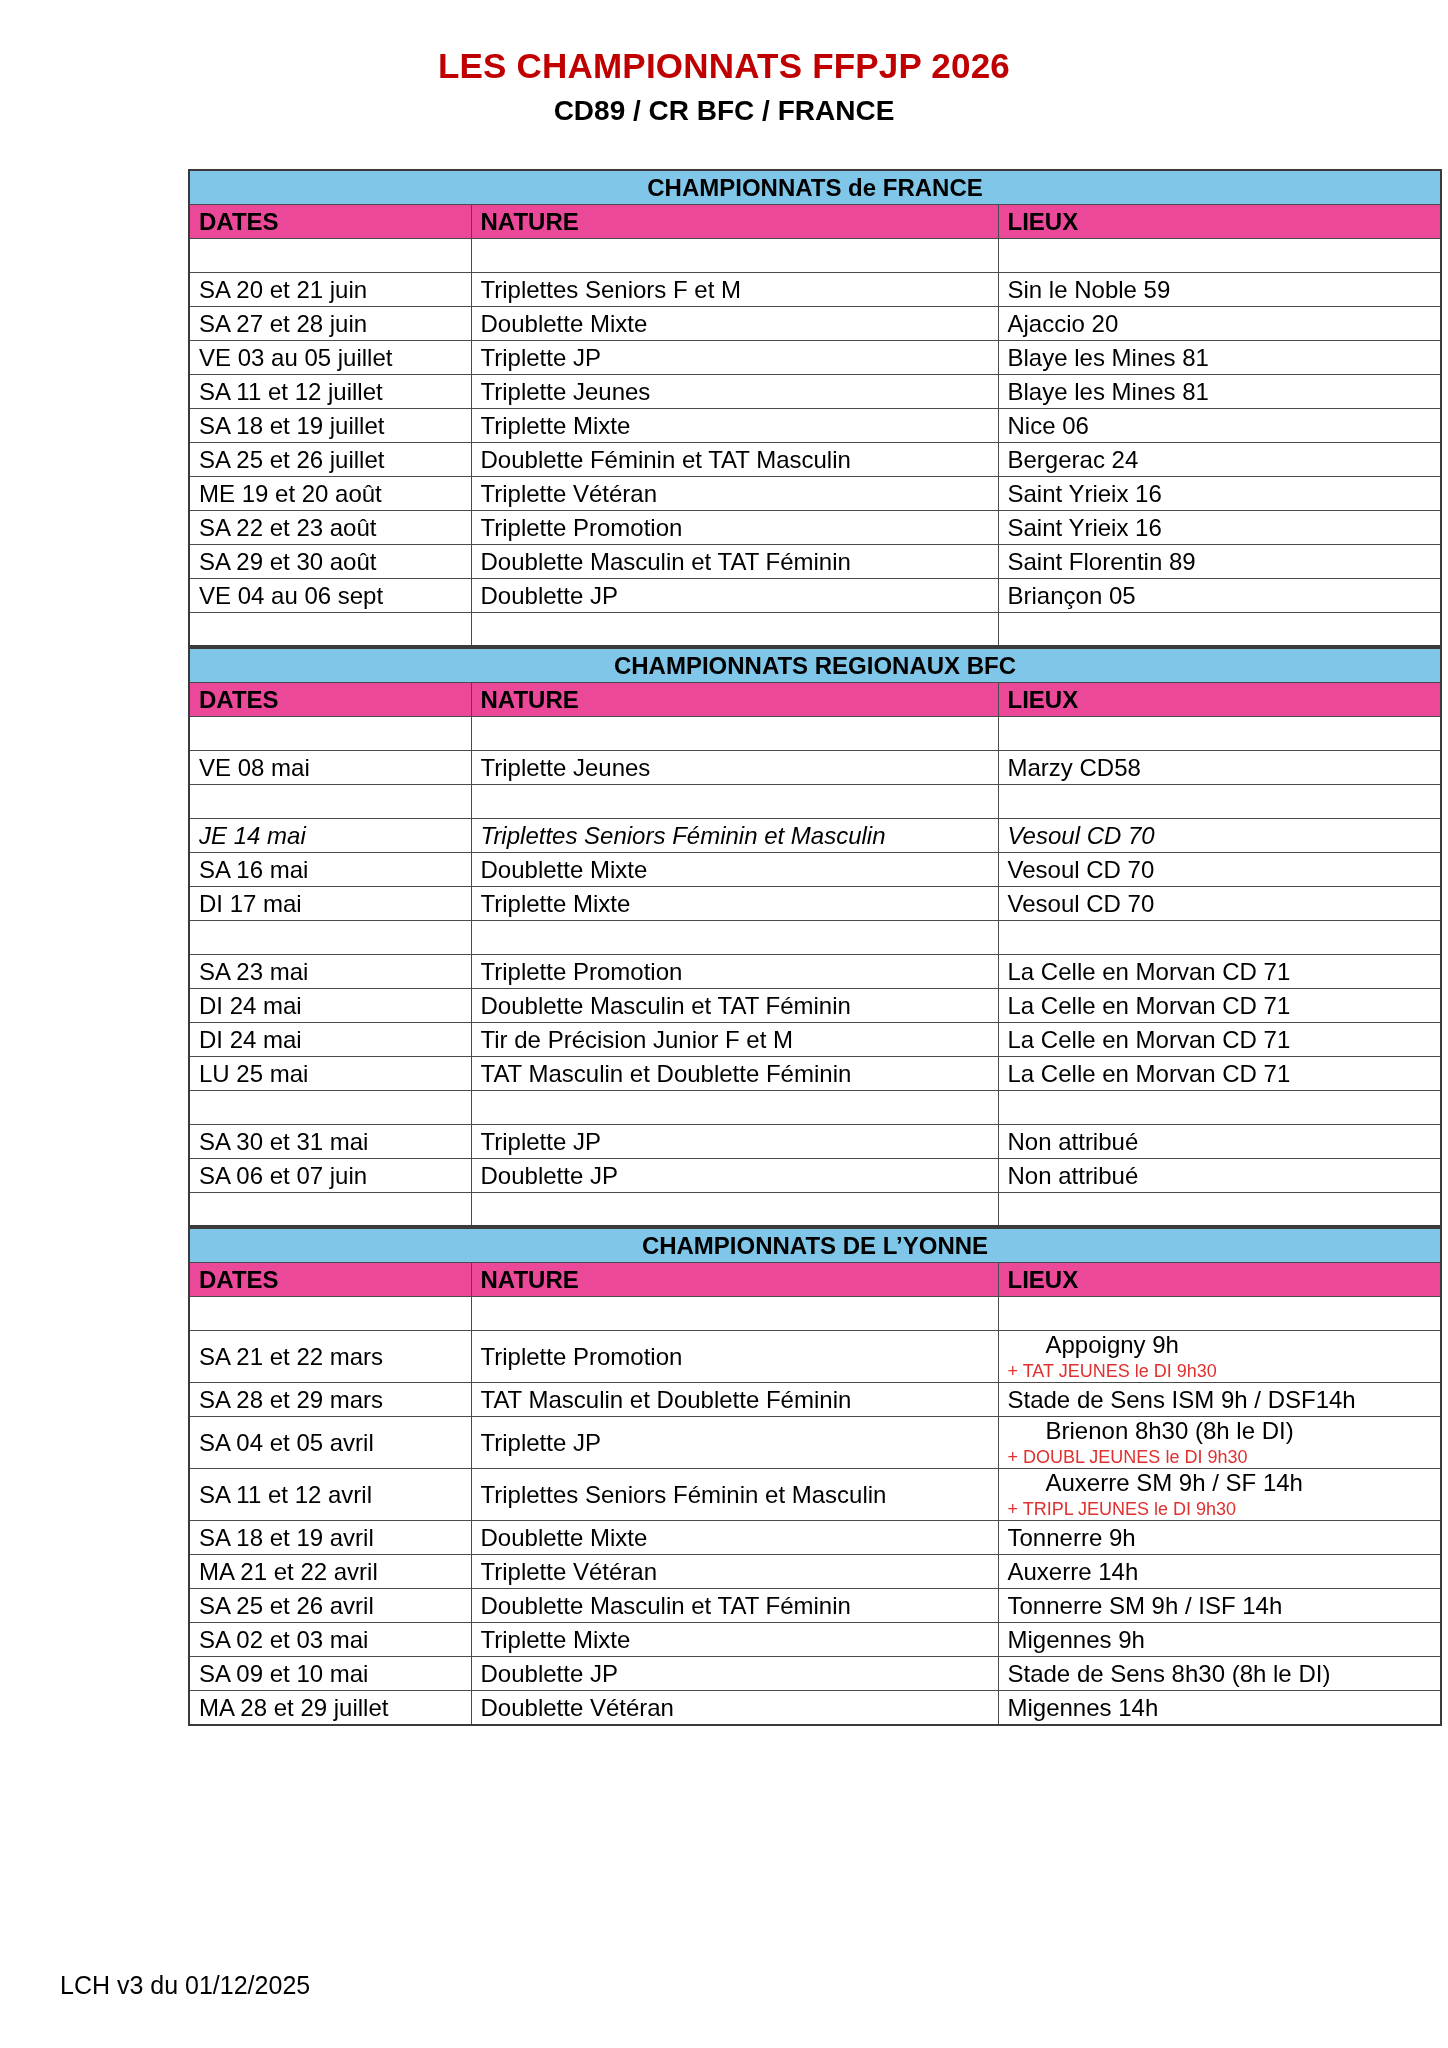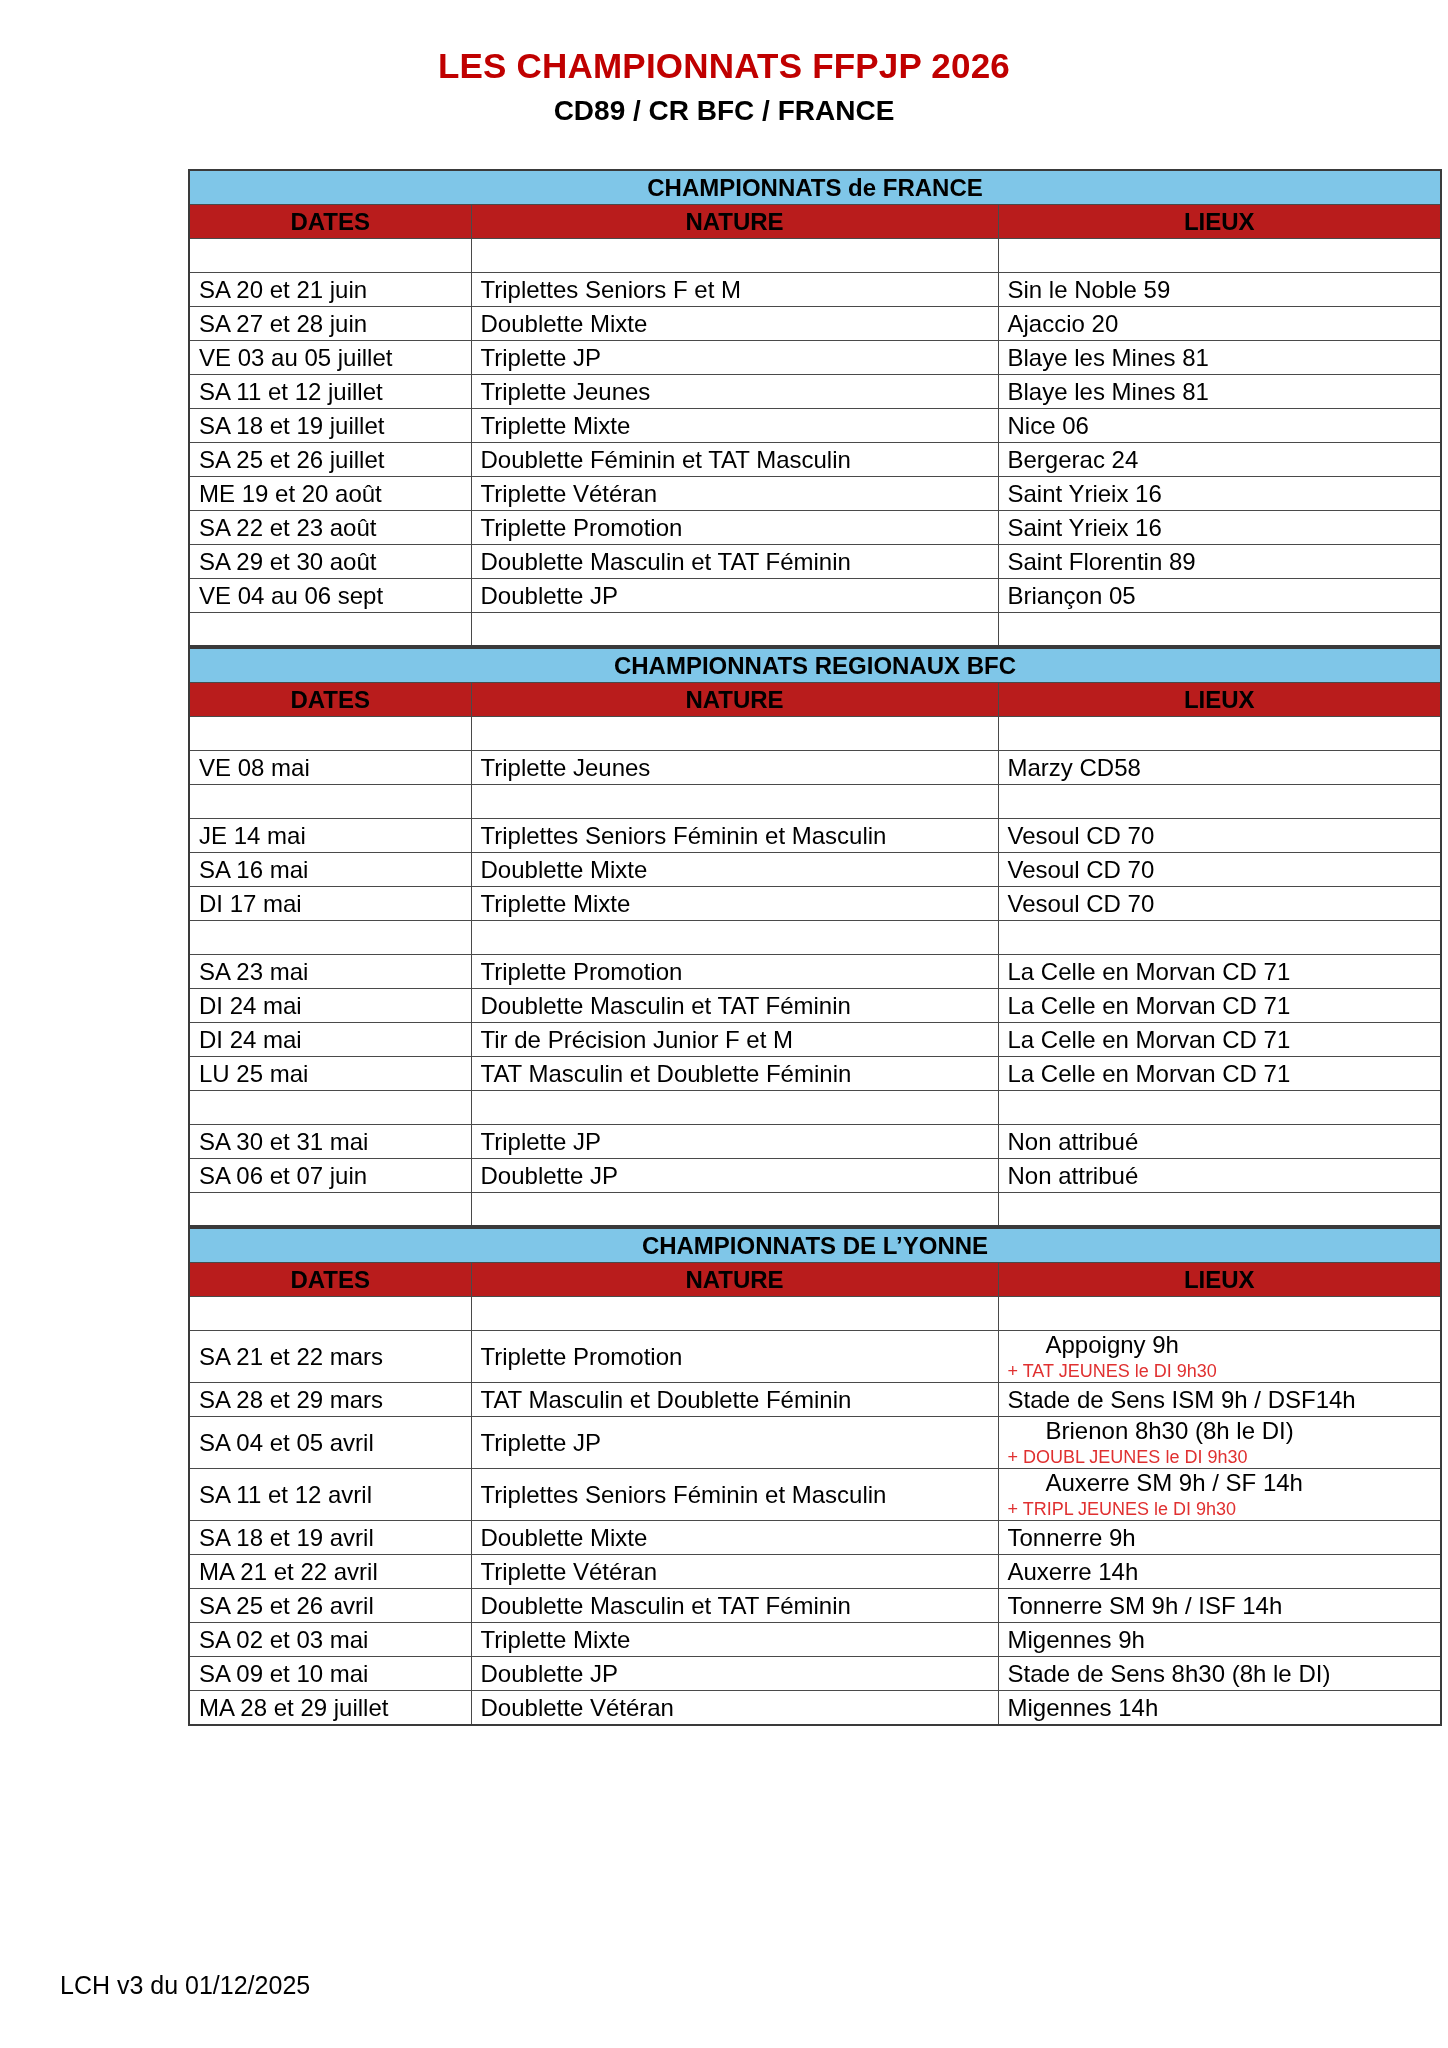--- a/index.html
+++ b/index.html
@@ -80,42 +80,43 @@
   td.section-head {
     background: #7FC6E8;
     text-align: center;
     font-weight: bold;
     font-size: 26px;
     height: 52px;
     border: 1px solid #4a4a4a;
   }
 
   td.col-head {
-    background: #b91c1c;
-    text-align: center;
+    background: #ec4899;
+    text-align: left;
     font-weight: bold;
     font-size: 26px;
     height: 42px;
   }
 
   td.spacer {
     height: 20px;
     padding: 0;
   }
   td.spacer-thin {
     height: 17px;
     padding: 0;
   }
 
   td.cell {
     height: 38px;
   }
   td.cell2 {
     height: 66px;
     vertical-align: middle;
+    font-style: italic;
   }
   td.cell-tall {
     height: 56px;
     vertical-align: middle;
   }
 
   .note-red {
     color: #E03030;
     font-size: 18px;
     display: block;

